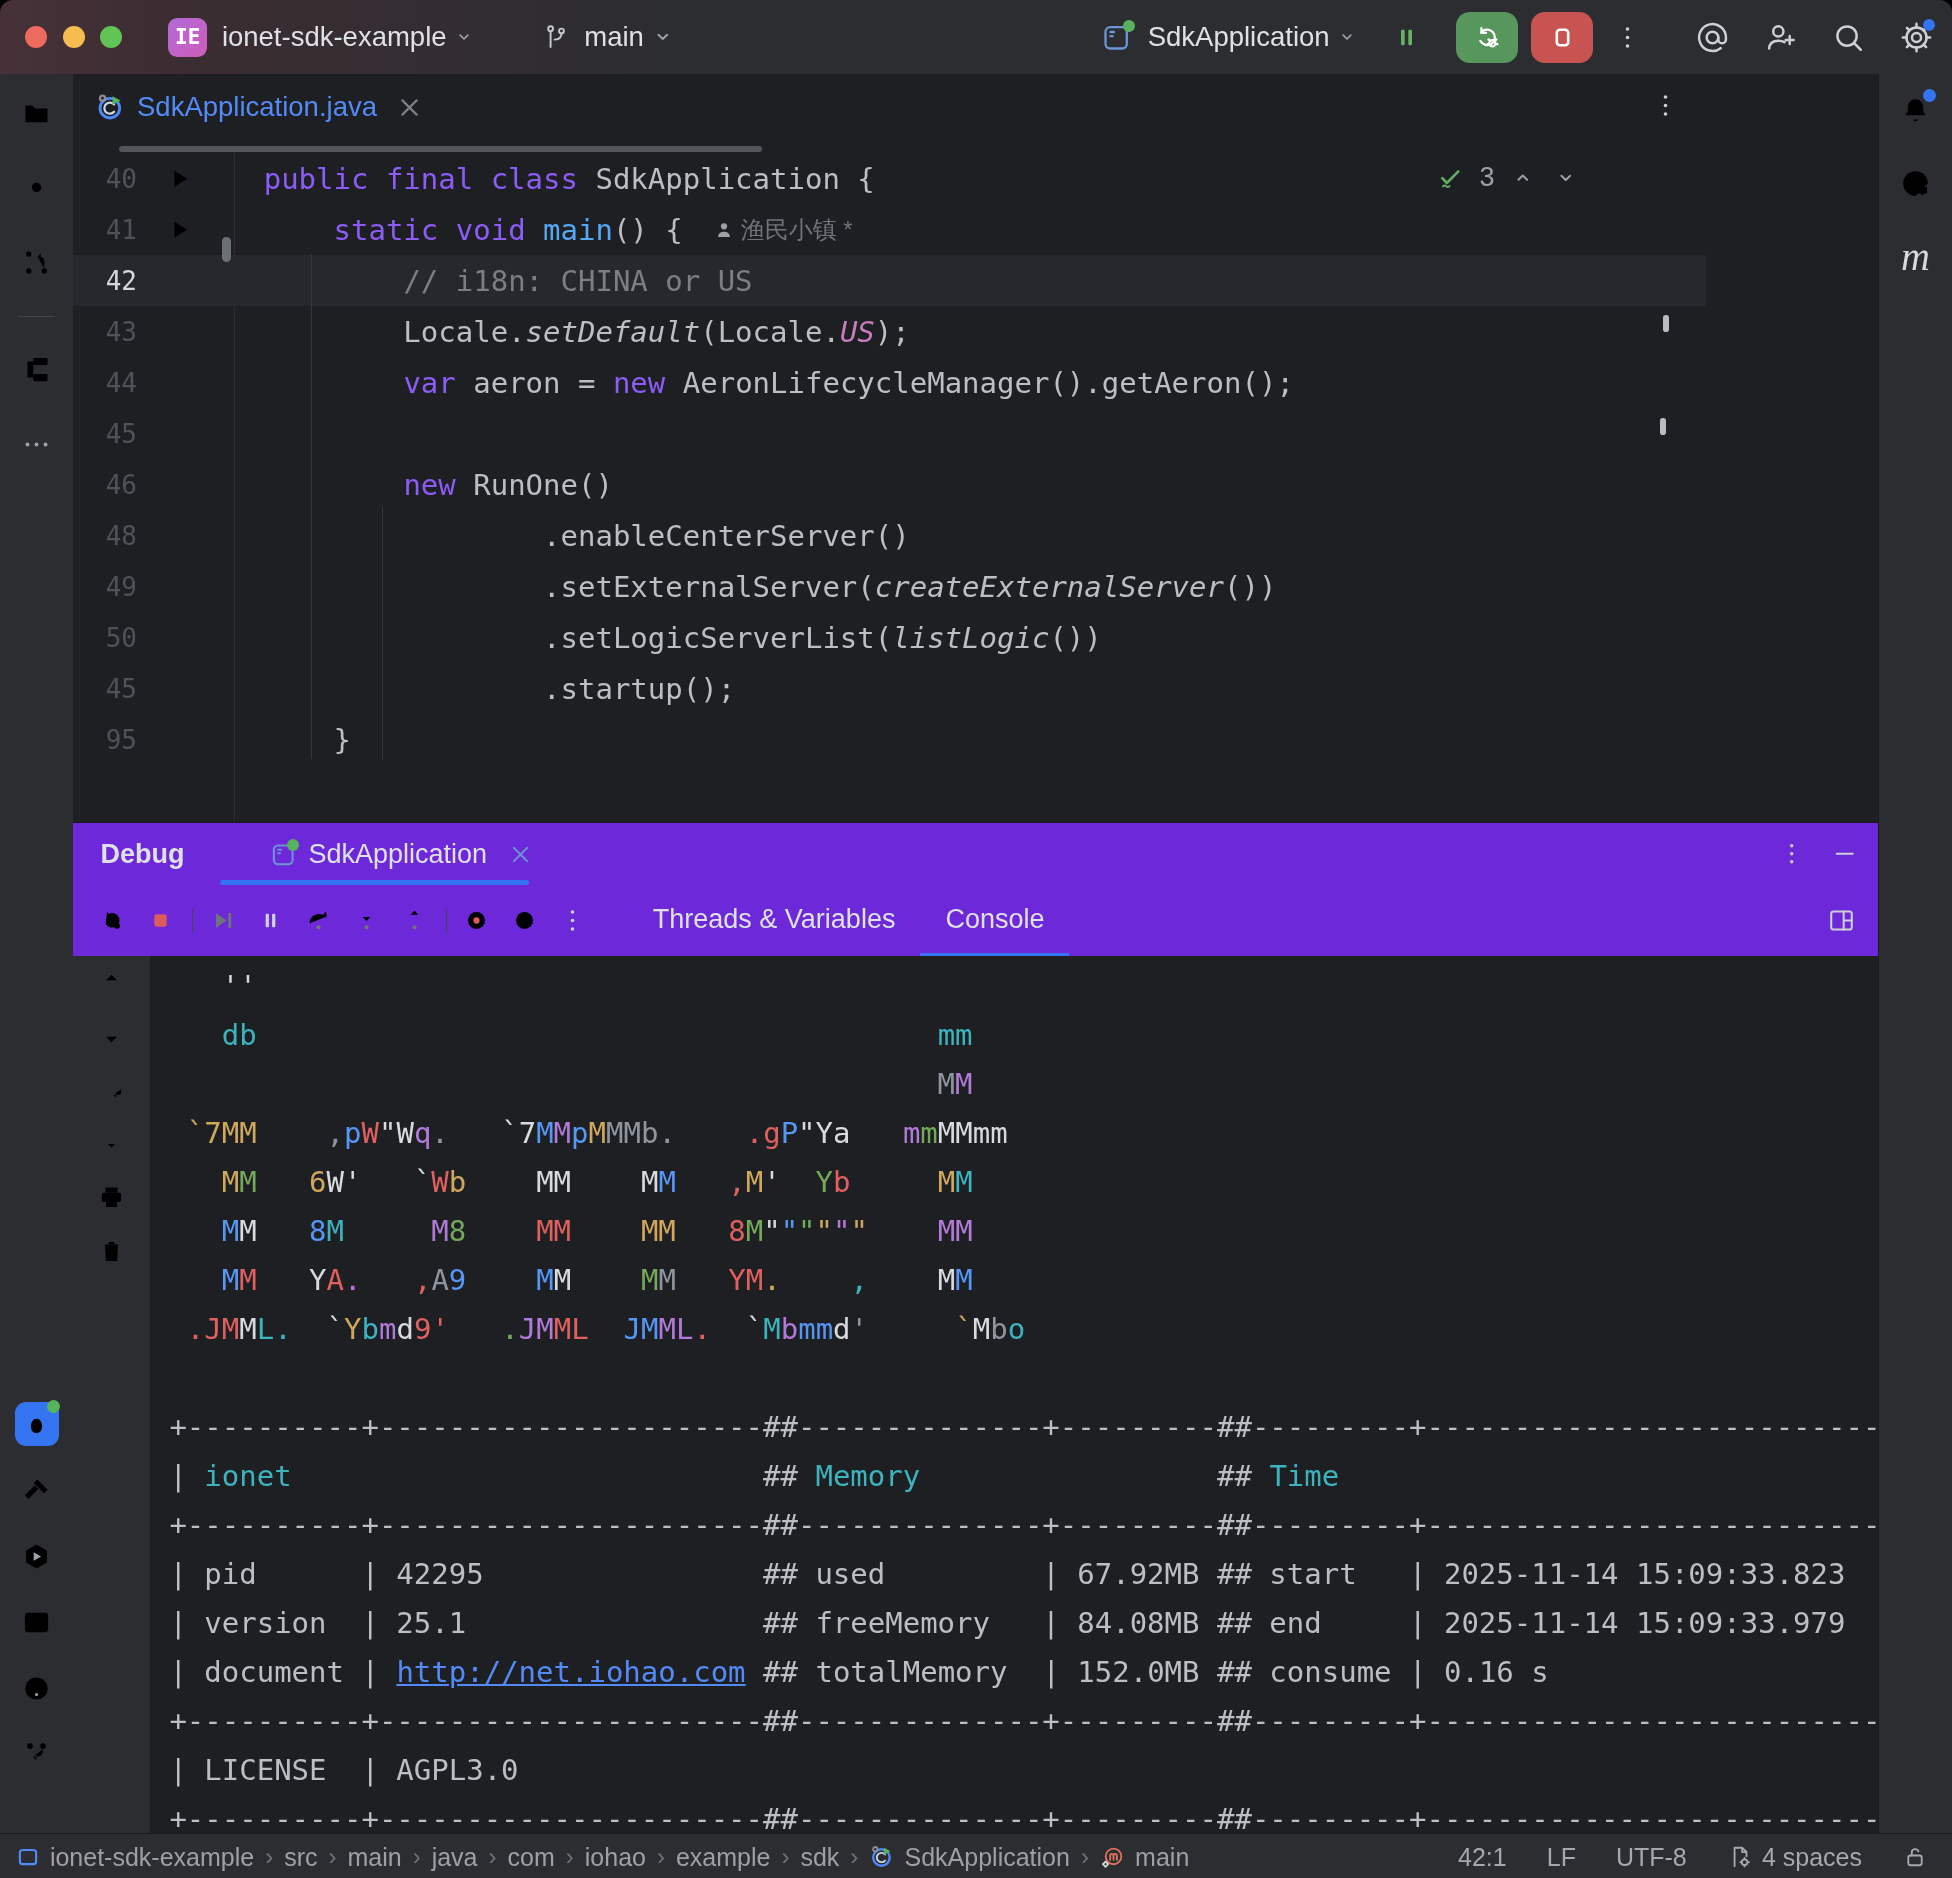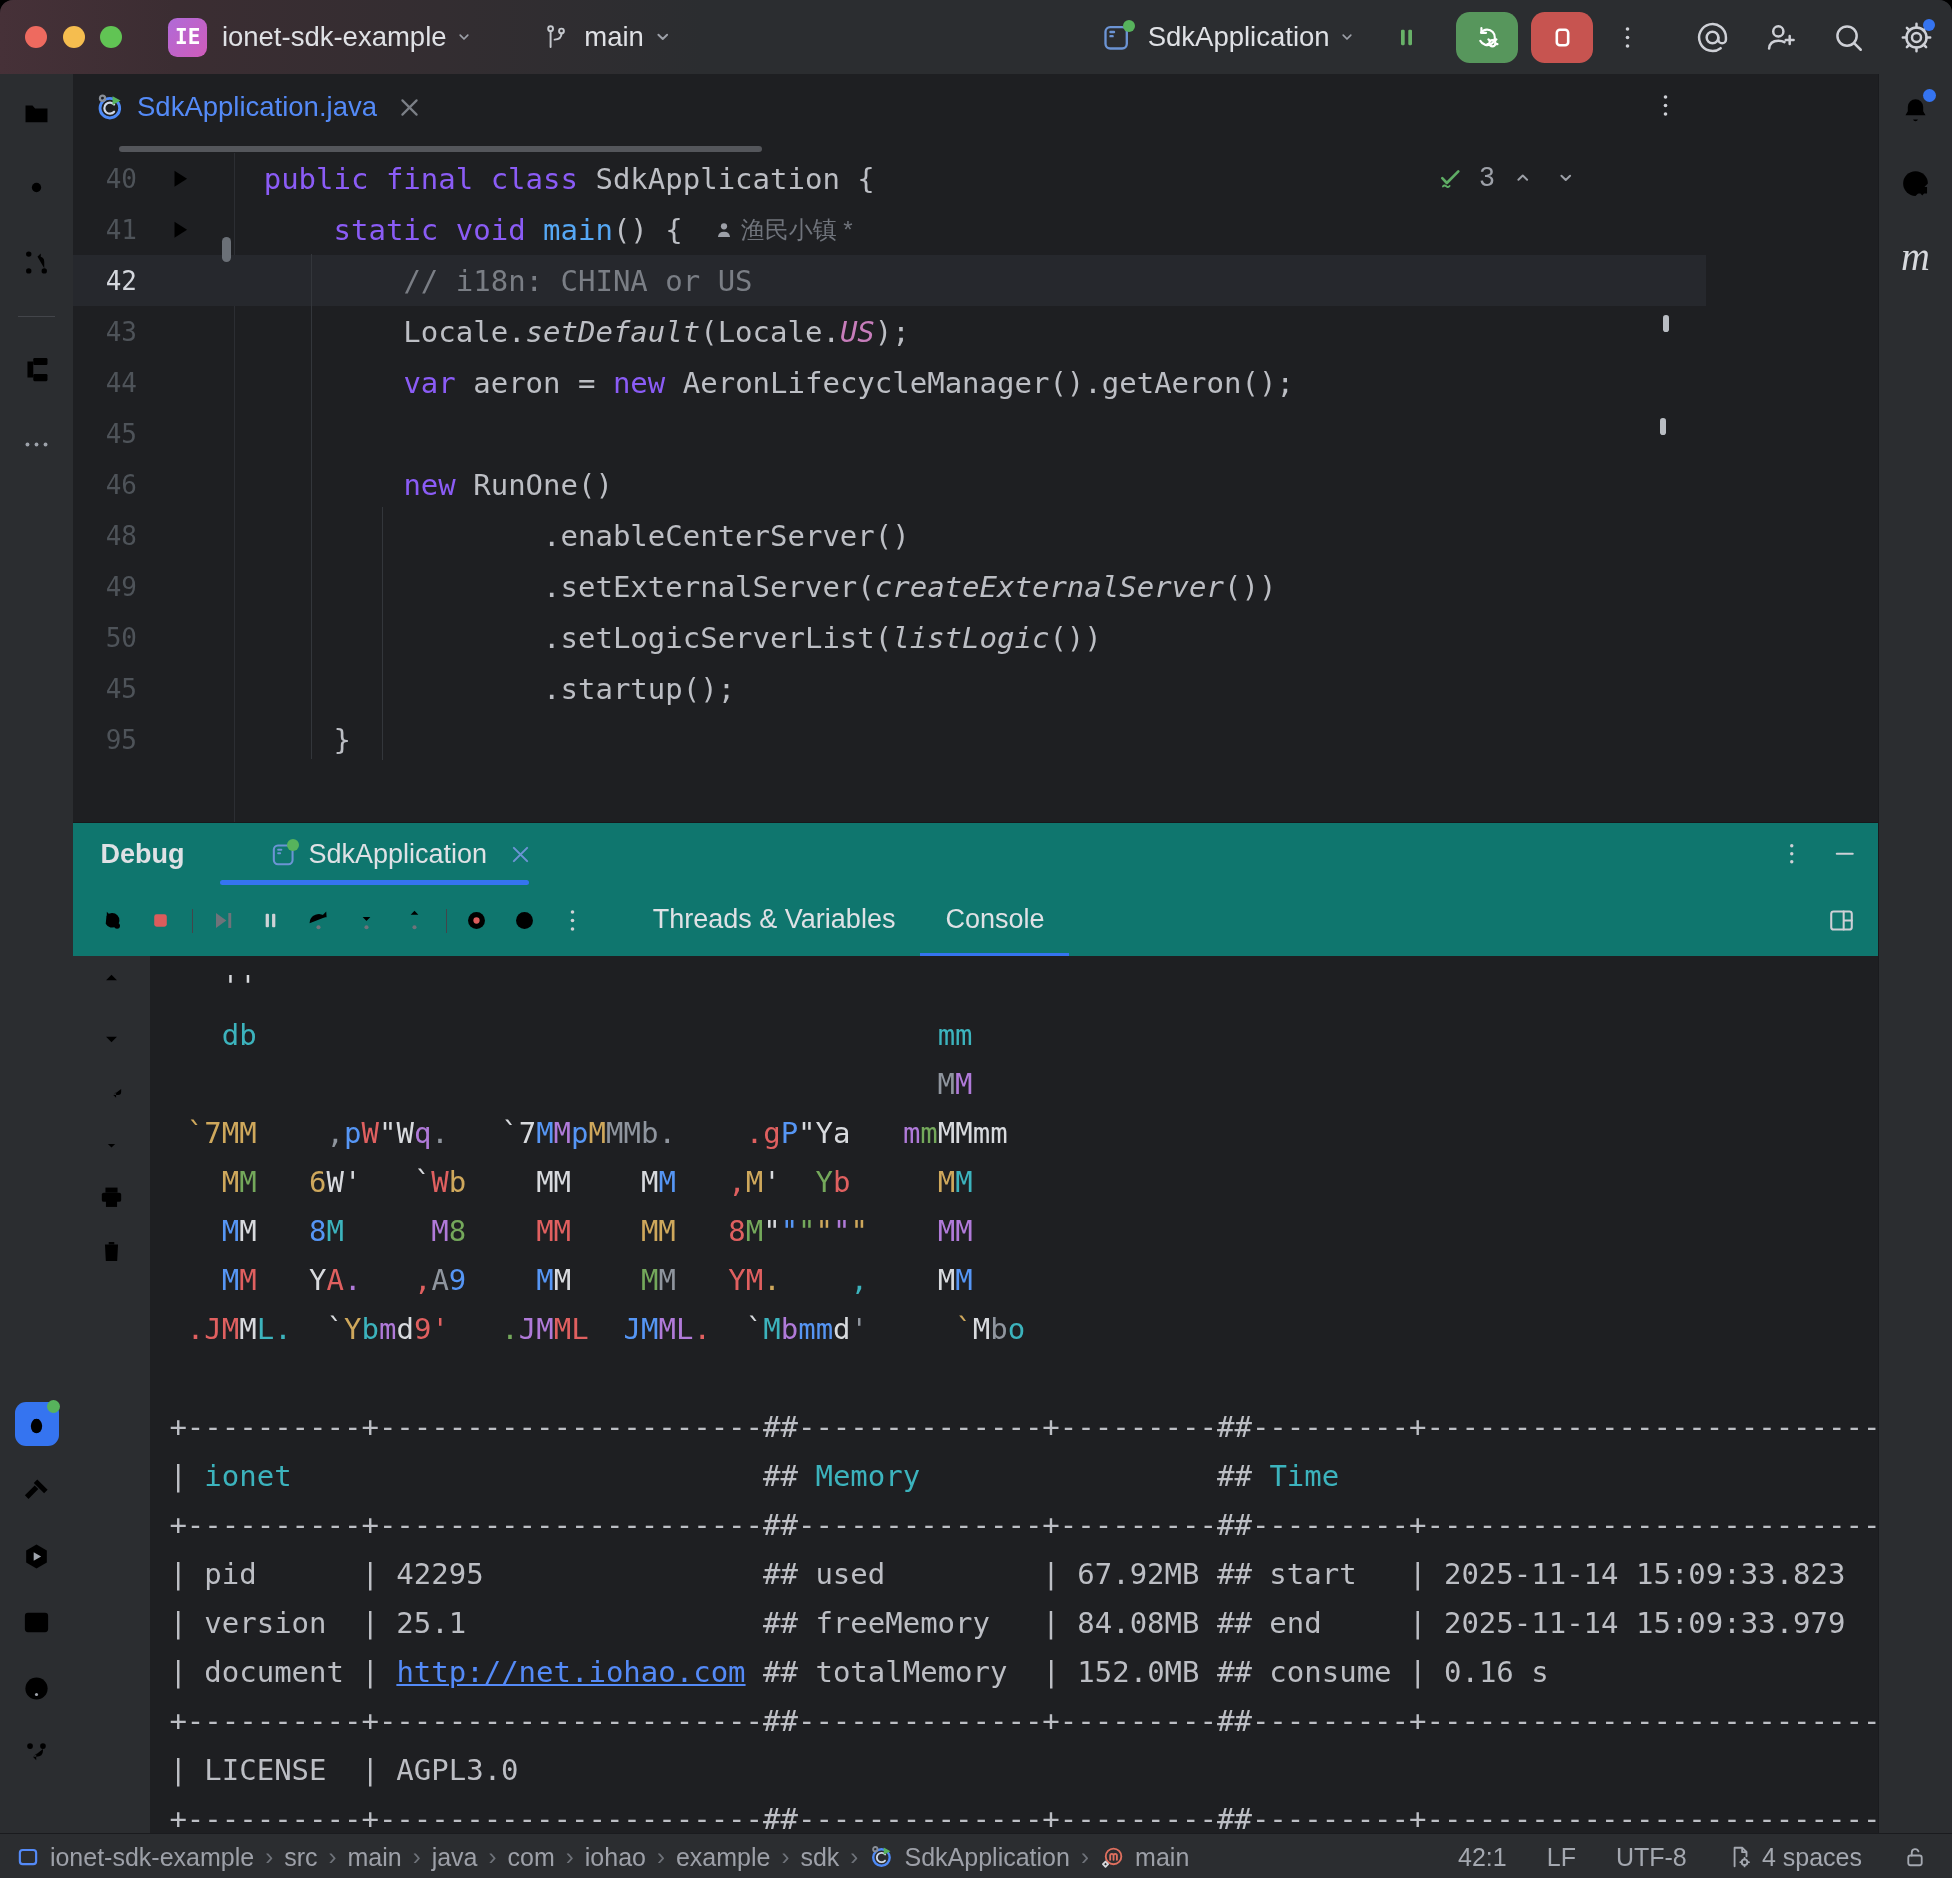--- a/index.html
+++ b/index.html
@@ -80,21 +80,21 @@
   .k{color:#8b5cf6;} .p{color:#bcbec4;} .m{color:#56a8f5;}
   .i{color:#bcbec4;font-style:italic;} .f{color:#c77dbb;font-style:italic;} .c{color:#7a7e85;}
   .inlay{display:inline-flex;align-items:center;margin-left:18.4px;color:#70747c;font-size:24px;font-family:"Liberation Sans",sans-serif;}
   .inlay .ico{margin-right:5.5px;color:#9da0a8;}
   .inlay svg{width:22px;height:22px;}
   .guide{position:absolute;width:0.9px;background:#33363b;}
   #gutter-border{position:absolute;left:161px;top:79px;bottom:0;width:0.9px;background:#2c2e33;}
   #gutter-pill{position:absolute;left:149px;top:163px;width:9.2px;height:25px;border-radius:4.6px;background:#6b7077;}
   .emark{position:absolute;width:6.4px;height:17.4px;border-radius:2.8px;background:#b9bdc3;}
   
-  #debug{position:absolute;left:73px;top:822px;width:1805px;height:1011px;background:#0f766e;border-top:0.9px solid #17181b;}
+  #debug{position:absolute;left:73px;top:822px;width:1805px;height:1011px;background:#6d28d9;border-top:0.9px solid #17181b;}
   #dhead{position:absolute;left:0;top:0;right:0;height:62px;display:flex;align-items:center;}
   #dtitle{color:#dfe1e5;font-size:27px;font-weight:bold;margin-left:27.5px;}
   #dtab{display:flex;align-items:center;margin-left:84px;position:relative;height:100%;}
   #dtab .ico{color:#6c94d4;} #dtab .ico svg{width:29px;height:29px;}
   #dtab-label{color:#dfe1e5;font-size:27px;margin-left:11px;}
   #dtab-close{color:#7b7f86;margin-left:18.4px;} #dtab-close svg{width:20px;height:20px;}
   #dtab-underline{position:absolute;left:147px;top:57px;width:309px;height:4.6px;border-radius:2.8px;background:#3574f0;}
   #dhead-kebab{position:absolute;right:73px;top:16.5px;color:#ced0d6;} 
   #dhead-kebab svg{width:27.5px;height:27.5px;}
   #dhead-min{position:absolute;right:20px;top:16.5px;color:#ced0d6;}

